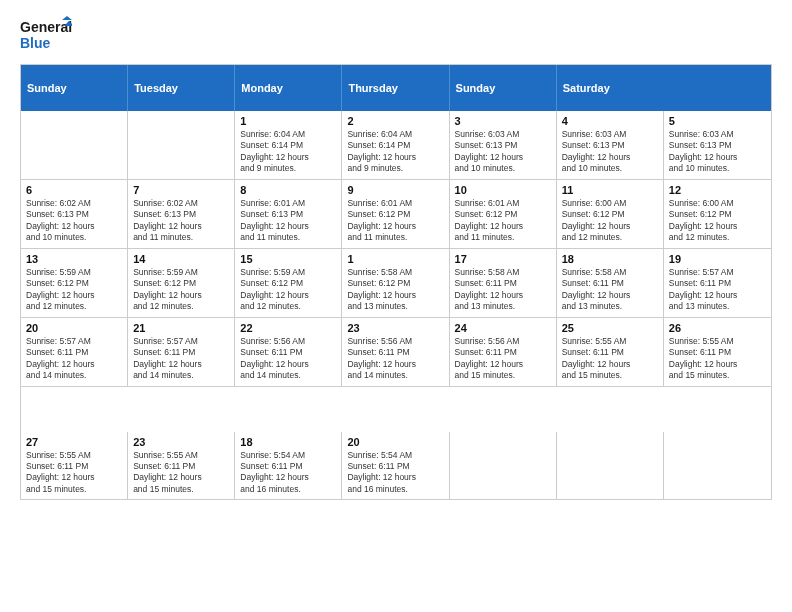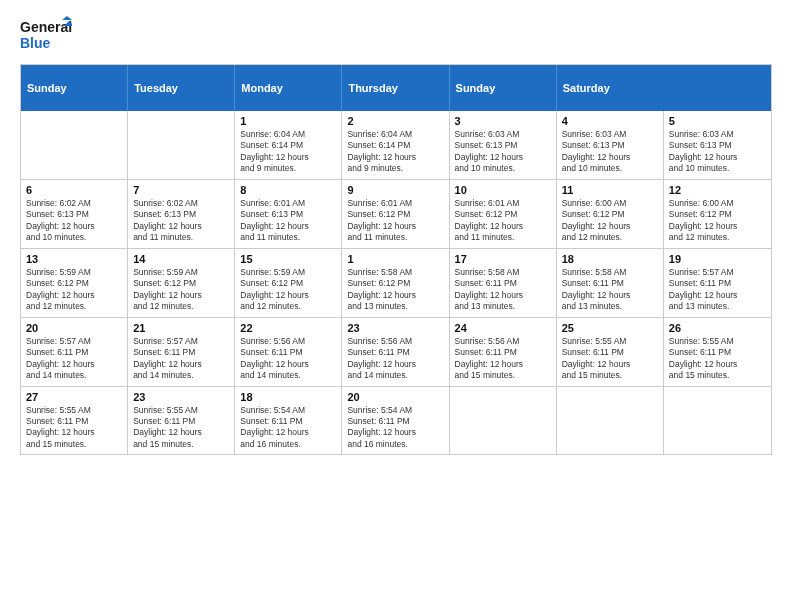--- a/index.html
+++ b/index.html
@@ -66,21 +66,21 @@
       display: flex;
       flex-direction: column;
       flex: 1;
     }
     .cal-week {
       display: grid;
       grid-template-columns: repeat(7, 1fr);
       flex: 1;
       border-bottom: 1px solid #ccc;
     }
-    .cal-week:last-child { border-bottom: none; }
+    .cal-week:last-child { border-bottom: none; margin-top: 45px; }
     .cal-cell {
       border-right: 1px solid #ccc;
       padding: 4px 5px;
       font-size: 9px;
       color: #333;
       vertical-align: top;
       min-height: 0;
     }
     .cal-cell:last-child { border-right: none; }
     .cal-cell.empty { background: #fff; }

